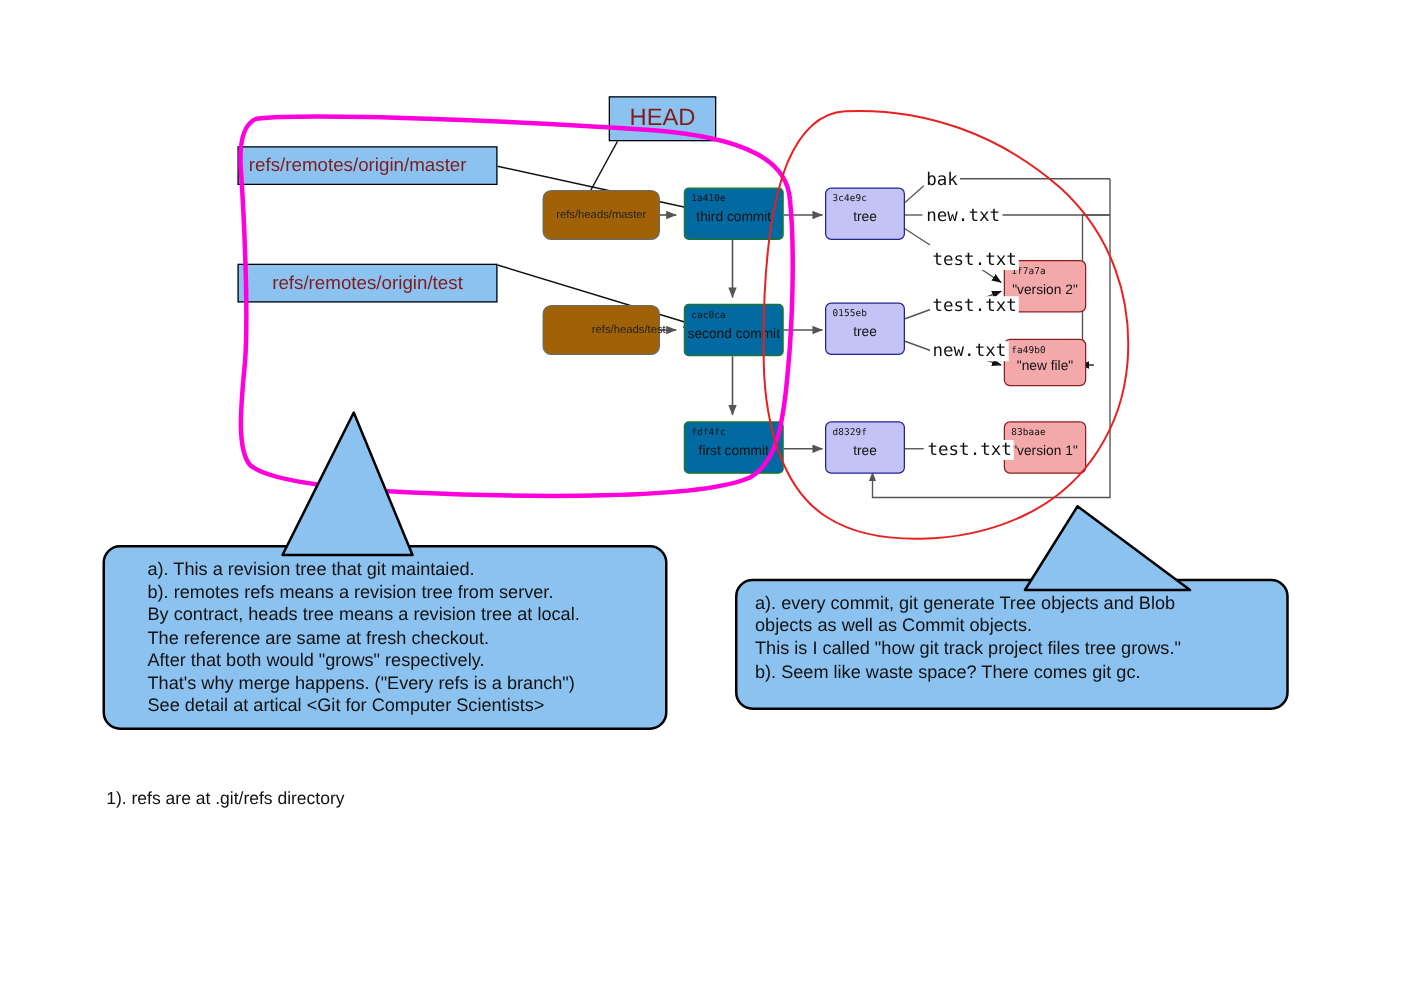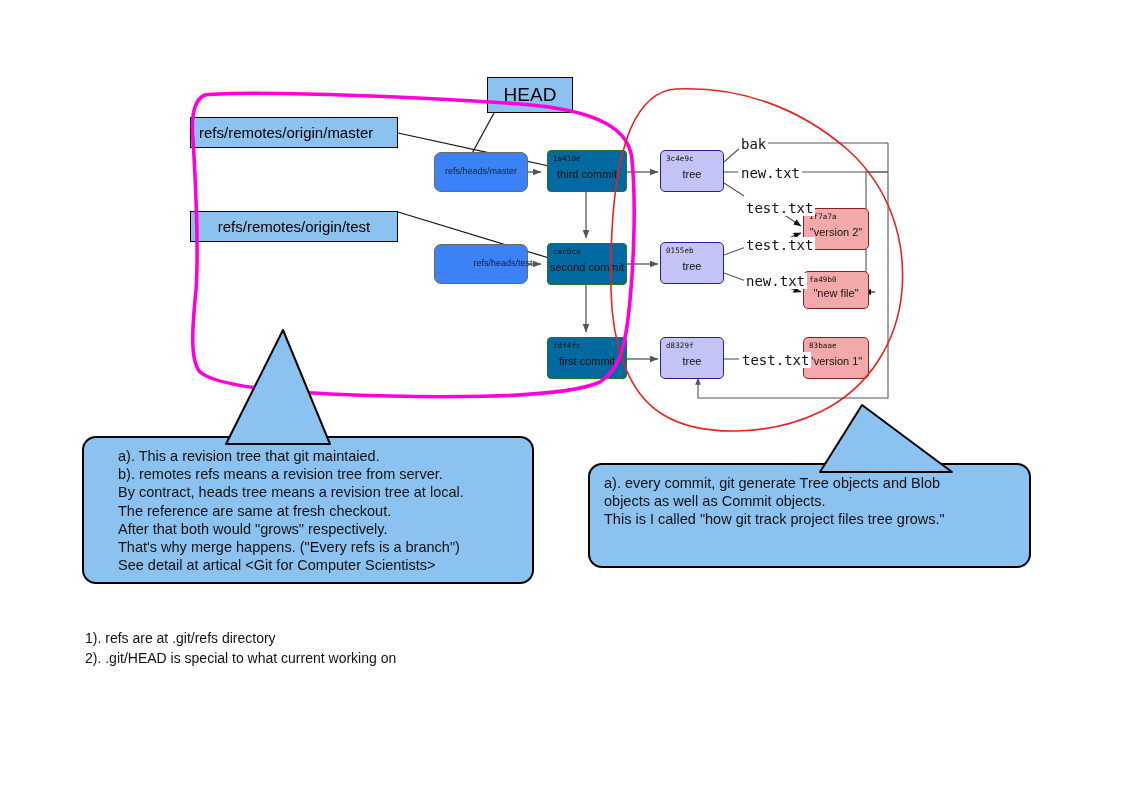--- a/index.html
+++ b/index.html
@@ -10,34 +10,34 @@
   svg.layer{position:absolute;left:0;top:0;width:1123px;height:794px;overflow:visible;}
   #edges{z-index:1;}
   #annot{z-index:6;}
 
   .node{position:absolute;box-sizing:border-box;z-index:3;
         display:flex;align-items:center;justify-content:center;}
   .node .hash{position:absolute;left:5px;top:3px;font-size:7.5px;
         font-family:"DejaVu Sans Mono",monospace;color:#111;letter-spacing:.1px;}
   .node .lbl{font-size:11px;color:#111;text-align:center;line-height:1.1;}
 
-  .ref-node{background:#3b82f6;border:1.5px solid #6b6b63;border-radius:7px;}
+  .ref-node{background:#a16207;border:1.5px solid #6b6b63;border-radius:7px;}
   .ref-node .lbl{font-size:9px;color:#222;}
   .commit-node{background:#0369a1;border:1.8px solid #1f7a1f;border-radius:4px;}
   .tree-node{background:#c3c3f5;border:1.8px solid #23238f;border-radius:5px;}
   .blob-node{background:#f3a9a9;border:1.8px solid #8a1f1f;border-radius:5px;}
 
   .edge-label{position:absolute;z-index:4;font-size:14px;
         font-family:"DejaVu Sans Mono",monospace;color:#111;background:#fff;
         padding:0 2px;white-space:nowrap;}
 
   .anno-box{position:absolute;z-index:5;background:#8cc2f0;
         border:1.6px solid #000;box-sizing:border-box;
         display:flex;align-items:center;}
-  .anno-box .t{font-size:15px;color:#000000;white-space:nowrap;}
+  .anno-box .t{font-size:15px;color:#7f1d1d;white-space:nowrap;}
   #head-box{left:487px;top:77px;width:86px;height:36px;justify-content:center;}
   #head-box .t{font-size:19px;}
   #ref-master-box{left:190px;top:117px;width:208px;height:31px;padding-left:8px;}
   #ref-test-box{left:190px;top:211px;width:208px;height:31px;justify-content:center;}
 
   .callout{position:absolute;z-index:5;background:#8cc2f0;
         border:2px solid #000;border-radius:14px;box-sizing:border-box;}
   .callout .lines{padding:9px 12px 8px 14px;}
   .callout .ln{font-size:14.5px;color:#111;line-height:18.2px;white-space:nowrap;}
   #callout-left{left:82px;top:436px;width:452px;height:148px;padding-left:20px;}
@@ -190,21 +190,21 @@
       <div class="ln">That's why merge happens. ("Every refs is a branch")</div>
       <div class="ln">See detail at artical &lt;Git for Computer Scientists&gt;</div>
     </div>
   </div>
 
   <div class="callout" id="callout-right">
     <div class="lines">
       <div class="ln">a). every commit, git generate Tree objects and Blob</div>
       <div class="ln">objects as well as Commit objects.</div>
       <div class="ln">This is I called "how git track project files tree grows."</div>
+      <div class="ln">b). Seem like waste space? There comes git gc.</div>
     </div>
   </div>
 
   <div id="notes">
     <div class="ln">1). refs are at .git/refs directory</div>
-    <div class="ln">2). .git/HEAD is special to what current working on</div>
   </div>
 
 </div>
 
 </body></html>

